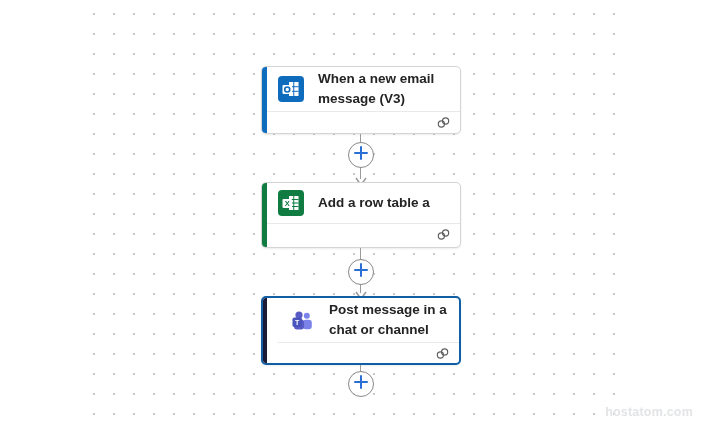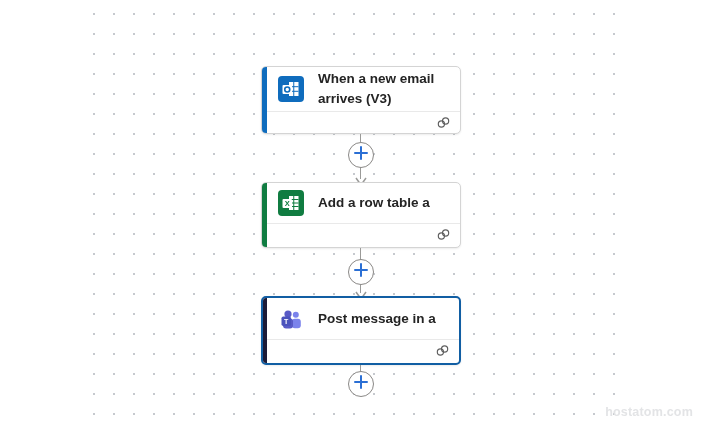--- a/index.html
+++ b/index.html
@@ -61,21 +61,21 @@
           <svg width="26" height="26" viewBox="0 0 26 26">
             <rect width="26" height="26" rx="4" fill="#0f6cbd"></rect>
             <rect x="11" y="6" width="9.5" height="14" fill="#ffffff"></rect>
             <path d="M15.75 6v14 M11 10.7h9.5 M11 15.3h9.5" stroke="#0f6cbd" stroke-width="1"></path>
             <rect x="4.5" y="9" width="9.5" height="9" rx="1" fill="#ffffff"></rect>
             <circle cx="9.25" cy="13.5" r="2.5" fill="none" stroke="#0f6cbd" stroke-width="1.6"></circle>
           </svg>
         </span>
         <span class="title">
           <div>When a new email</div>
-          <div>arrives (V3)</div>
+          <div>message (V3)</div>
         </span>
       </div>
       <div class="card-footer">
         <span>
           <svg width="15" height="13" viewBox="0 0 15 13">
             <circle cx="9.6" cy="5" r="3.1" fill="none" stroke="#5f5f5f" stroke-width="1.15"></circle>
             <circle cx="5.4" cy="8" r="3.1" fill="none" stroke="#5f5f5f" stroke-width="1.15"></circle>
           </svg>
         </span>
       </div>
@@ -131,36 +131,37 @@
     </svg>
   </div>
   <div class="plus-btn" style="top:259px;">
     <span>
       <svg width="14" height="14" viewBox="0 0 14 14">
         <path d="M7 1v12 M1 7h12" stroke="#2b6fd4" stroke-width="2" stroke-linecap="round"></path>
       </svg>
     </span>
   </div>
 
-  <div class="node-card card-teams selected" style="top:296px;height:69px;">
+  <div class="node-card card-teams selected" style="top:296px;height:69px;gap:11px;">
     <div class="accent"></div>
     <div class="card-body">
       <div class="title-row">
         <span class="op-icon">
           <svg width="26" height="26" viewBox="0 0 26 26">
             <circle cx="17.8" cy="8.8" r="3" fill="#7b83eb"></circle>
             <rect x="13.8" y="12.8" width="9" height="9.4" rx="3" fill="#7b83eb"></rect>
             <circle cx="10" cy="8" r="3.6" fill="#585ac6"></circle>
             <rect x="5" y="12.4" width="10" height="10" rx="3" fill="#585ac6"></rect>
             <rect x="3.5" y="10.5" width="9.5" height="9.5" rx="1.8" fill="#4b53bc"></rect>
             <text x="8.25" y="17.6" text-anchor="middle" font-family="Liberation Sans, sans-serif" font-size="7" font-weight="bold" fill="#ffffff">T</text>
           </svg>
         </span>
         <span class="title">
           <div>Post message in a</div>
+          <div>chat or channel</div>
         </span>
       </div>
       <div class="card-footer">
         <span>
           <svg width="15" height="13" viewBox="0 0 15 13">
             <circle cx="9.6" cy="5" r="3.1" fill="none" stroke="#5f5f5f" stroke-width="1.15"></circle>
             <circle cx="5.4" cy="8" r="3.1" fill="none" stroke="#5f5f5f" stroke-width="1.15"></circle>
           </svg>
         </span>
       </div>

